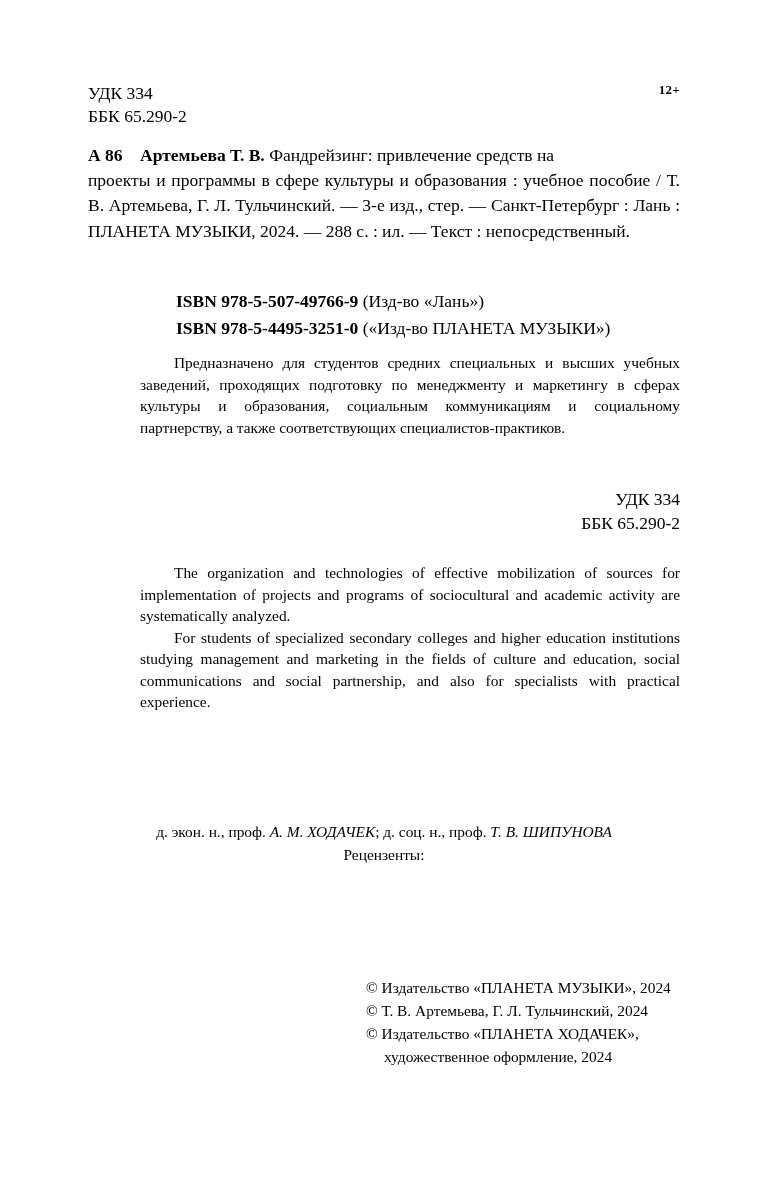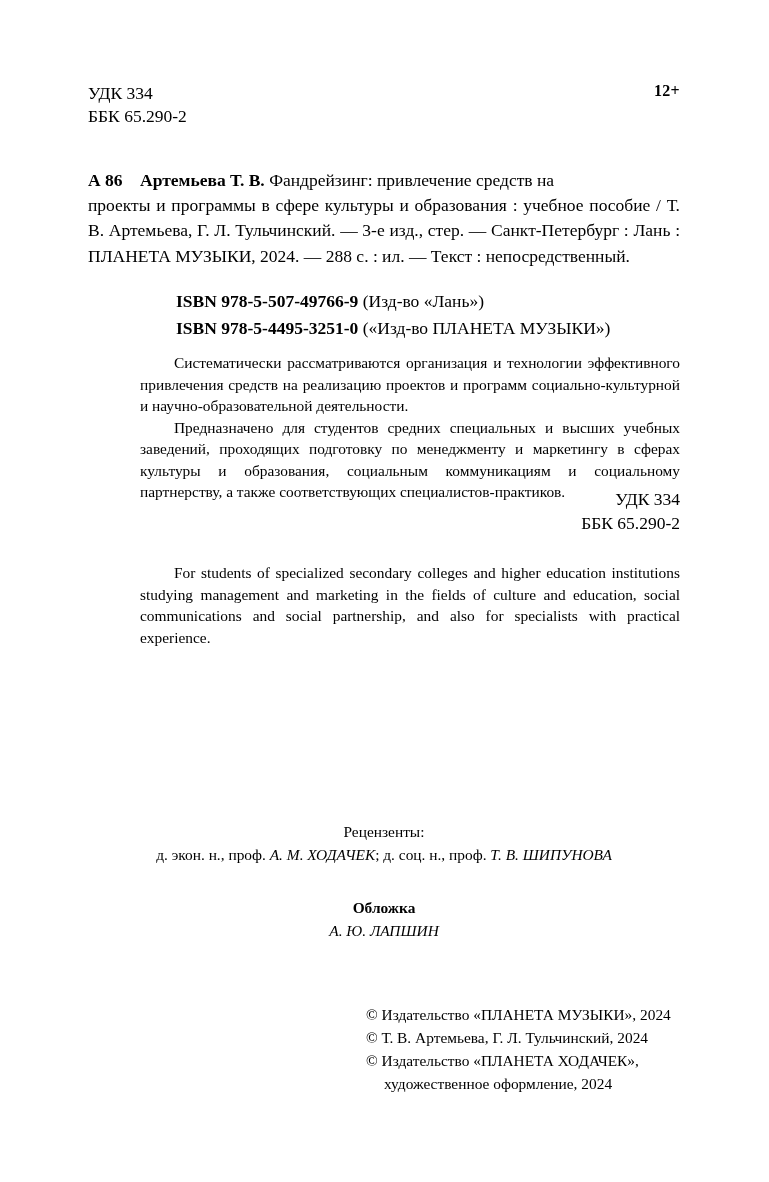--- a/index.html
+++ b/index.html
@@ -31,36 +31,35 @@
     width: 592px;
     display: flex;
     justify-content: space-between;
     align-items: flex-start;
   }
   .udc-block {
     font-size: 17.5px;
     line-height: 1.32;
   }
   .age-mark {
-    font-size: 16px;
+    font-size: 13px;
     font-weight: bold;
     letter-spacing: 0.3px;
   }
 
   
   .biblio {
     position: absolute;
     top: 143px;
     left: 0;
     width: 592px;
     font-size: 17.5px;
     line-height: 1.44;
     text-align: justify;
     text-justify: inter-word;
-    margin-top: 25px;
   }
   .biblio .code {
     font-weight: bold;
     display: inline-block;
     width: 52px;
   }
   .biblio .author {
     font-weight: bold;
   }
   .biblio-rest {
@@ -162,21 +161,20 @@
     font-style: italic;
   }
 
   
   .copyright {
     position: absolute;
     top: 976px;
     left: 278px;
     font-size: 15.4px;
     line-height: 1.50;
-    margin-top: 27px;
   }
   .copyright div { white-space: nowrap; }
   .copyright .indent { padding-left: 18px; }
 </style>
 </head>
 <body>
 
 <div class="page">
 
   <div class="header-row">
@@ -197,48 +195,44 @@
       <b>ISBN 978-5-507-49766-9</b>
       <span>(Изд-во «Лань»)</span>
     </div>
     <div>
       <b>ISBN 978-5-4495-3251-0</b>
       <span>(«Изд-во ПЛАНЕТА МУЗЫКИ»)</span>
     </div>
   </div>
 
   <div class="annotation-ru">
-    <p>Систематически рассматриваются организация и технологии эффективного привлечения средств на реализацию проектов и программ социально-культурной и научно-образовательной деятельности.</p>
     <p>Предназначено для студентов средних специальных и высших учебных заведений, проходящих подготовку по менеджменту и маркетингу в сферах культуры и образования, социальным коммуникациям и социальному партнерству, а также соответствующих специалистов-практиков.</p>
   </div>
 
   <div class="udc-repeat">
     <div>УДК 334</div>
     <div>ББК 65.290-2</div>
   </div>
 
   <div class="annotation-en">
+    <p>The organization and technologies of effective mobilization of sources for implementation of projects and programs of sociocultural and academic activity are systematically analyzed.</p>
     <p>For students of specialized secondary colleges and higher education institutions studying management and marketing in the fields of culture and education, social communications and social partnership, and also for specialists with practical experience.</p>
   </div>
 
 
   <div class="reviewers">
-    <div>Рецензенты:</div>
     <div>
       <span>д. экон. н., проф.</span>
       <span class="names">А. М. ХОДАЧЕК</span><span>;</span>
       <span>д. соц. н., проф.</span>
       <span class="names">Т. В. ШИПУНОВА</span>
     </div>
-  </div>
-
-  <div class="cover-block">
-    <div class="cover-title">Обложка</div>
-    <div class="cover-name">А. Ю. ЛАПШИН</div>
-  </div>
+    <div>Рецензенты:</div>
+  </div>
+
 
   <div class="copyright">
     <div>© Издательство «ПЛАНЕТА МУЗЫКИ», 2024</div>
     <div>© Т. В. Артемьева, Г. Л. Тульчинский, 2024</div>
     <div>© Издательство «ПЛАНЕТА ХОДАЧЕК»,</div>
     <div class="indent">художественное оформление, 2024</div>
   </div>
 
 </div>
 

